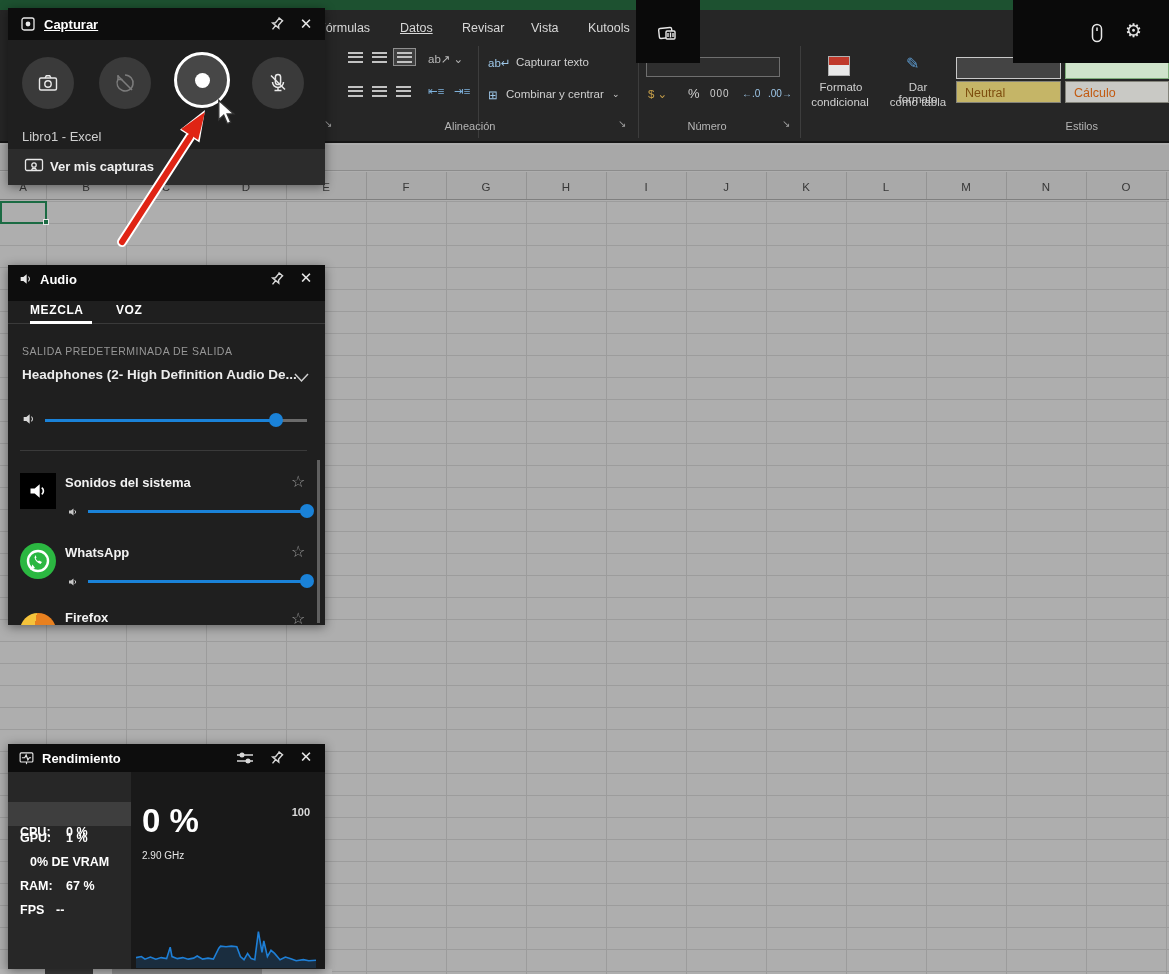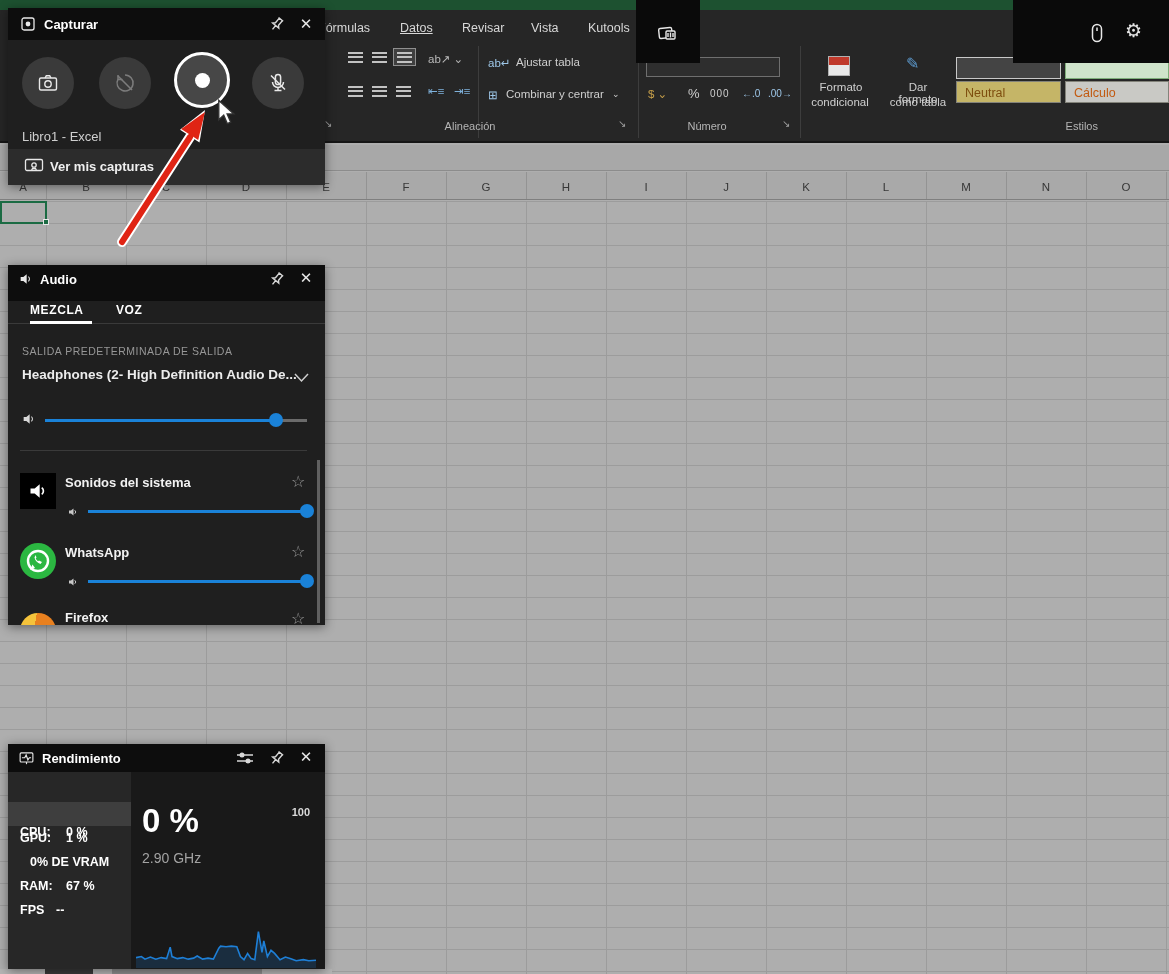--- a/index.html
+++ b/index.html
@@ -78,21 +78,21 @@
   #aud-scroll { position:absolute; left:309px; top:195px; width:3px; height:163px; background:#606060; }
 
   #perf-panel { left:8px; top:744px; width:317px; height:225px; }
   #perf-left { position:absolute; left:0; top:28px; width:123px; height:197px; background:#272727; }
   #perf-right { position:absolute; left:123px; top:28px; width:194px; height:197px; background:#191919; }
   .stat-row { position:absolute; left:0; width:123px; height:24px; line-height:24px; font-size:12.5px; font-weight:bold; color:#fff; }
   .stat-row .sl { position:absolute; left:12px; }
   .stat-row .sv { position:absolute; left:58px; }
   #stat-sel { position:absolute; left:0; top:30px; width:123px; height:24px; background:#3e3e3e; }
   #perf-big { position:absolute; left:134px; top:58px; font-size:33px; font-weight:bold; color:#fff; }
-  #perf-sub { position:absolute; left:134px; top:106px; font-size:14px; color:#a3a3a3; }
+  #perf-sub { position:absolute; left:134px; top:106px; font-size:10px; color:#e5e5e5; }
   #perf-ymax { position:absolute; left:262px; top:62px; width:40px; text-align:right; font-size:11px; font-weight:bold; color:#d9d9d9; }
   #perf-ymin { position:absolute; left:262px; top:224px; width:30px; text-align:right; font-size:12px; font-weight:bold; color:#fff; }
   #perf-svg { position:absolute; left:128px; top:172px; width:180px; height:52px; }
 
   
   #arrow-svg, #cursor-svg { position:absolute; pointer-events:none; }
 </style>
 </head>
 <body>
 
@@ -123,21 +123,21 @@
     <div class="ric" style="left:372px; top:76px;">
         <div class="bars"></div>
       </div>
     <div class="ric" style="left:396px; top:76px;">
         <div class="bars"></div>
       </div>
     <span class="rtext" style="left:428px; top:74px; color:#7fb2dc;">⇤≡</span>
     <span class="rtext" style="left:454px; top:74px; color:#7fb2dc;">⇥≡</span>
     <div class="vsep" style="left:478px;"></div>
     <span class="rtext" style="left:488px; top:46px; color:#9ec7e8;">ab↵</span>
-    <span class="rtext" style="left:516px; top:46px;">Ajustar tabla</span>
+    <span class="rtext" style="left:516px; top:46px;">Capturar texto</span>
     <span class="rtext" style="left:488px; top:78px; color:#9ec7e8;">⊞</span>
     <span class="rtext" style="left:506px; top:78px;">Combinar y centrar</span>
     <span class="rtext" style="left:612px; top:79px; font-size:9px;">⌄</span>
     <span class="grp-label" style="left:420px; width:100px;">Alineación</span>
     <span class="launcher" style="left:618px;">↘</span>
     <span class="launcher" style="left:324px;">↘</span>
     <div class="vsep" style="left:638px;"></div>
 
     <div class="numbox"></div>
     <span class="rtext" style="left:648px; top:77px; color:#c8a04a;">$ ⌄</span>
@@ -253,21 +253,21 @@
   </div>
 
   <div id="cap-panel" class="panel">
     <div class="p-head" style="height:32px;">
       <div class="gb-ic" style="left:12px; top:8px;">
         <svg class="icon" width="16" height="16" viewBox="0 0 16 16" fill="none" stroke="#e8e8e8" stroke-width="1.3">
           <rect x="2" y="2" width="12" height="12" rx="2"></rect>
             <circle cx="8" cy="8" r="2.4" fill="#e8e8e8" stroke="none"></circle>
         </svg>
       </div>
-      <span class="p-title" style="left:36px; top:9px;">Capturar</span>
+      <span class="p-title" style="left:36px; top:9px;text-decoration:underline;">Capturar</span>
       <div class="pinw" style="left:260px; top:7px;">
         <svg class="icon" width="18" height="18" viewBox="0 0 18 18" stroke="#d8d8d8" stroke-width="1.4" fill="none">
           <g transform="rotate(40 9 9)">
               <path d="M6 3h6 M7 3v6l-2 2h8l-2-2V3 M9 11v5"></path>
             </g>
         </svg>
       </div>
       <span class="p-x" style="left:288px; top:7px;">✕</span>
     </div>
 

